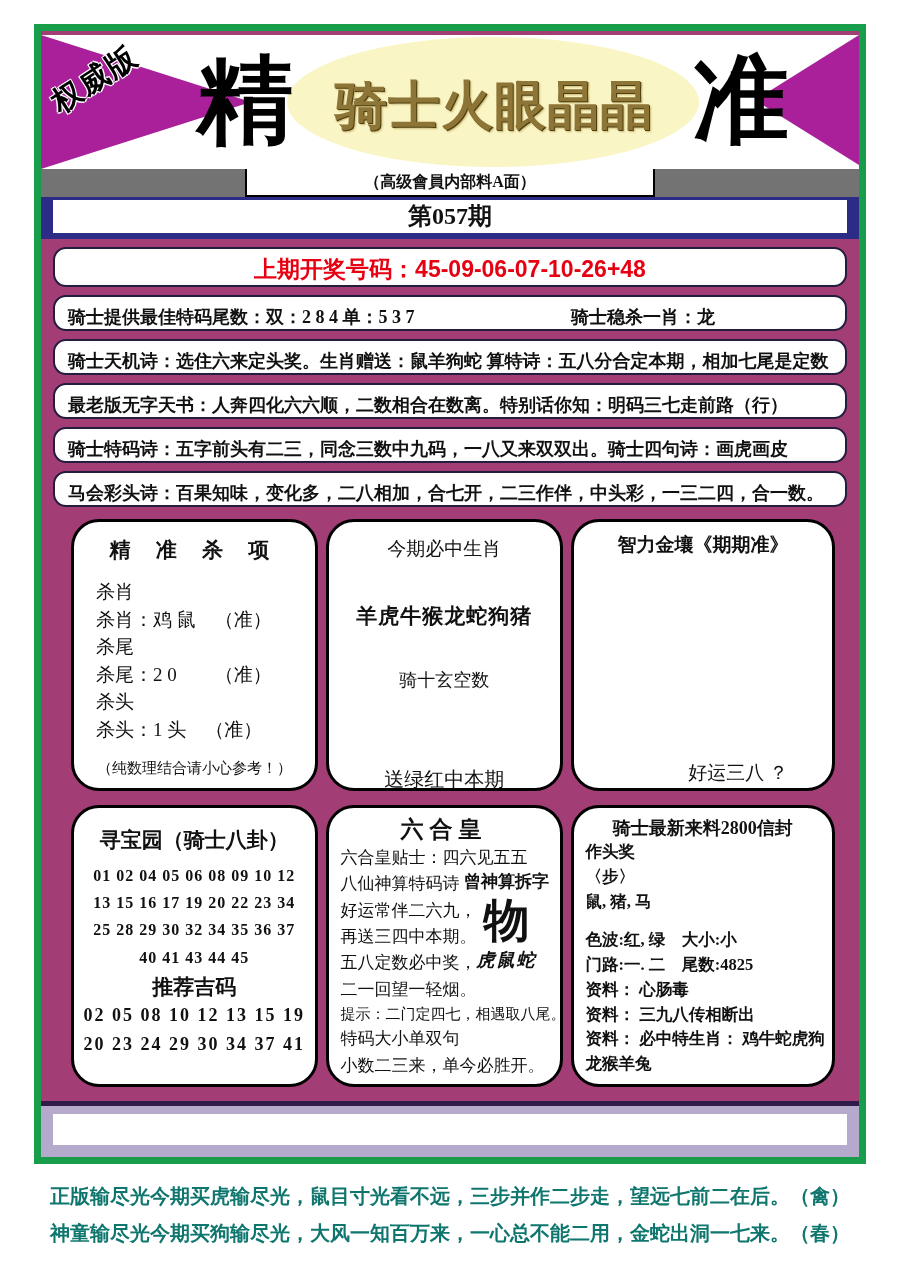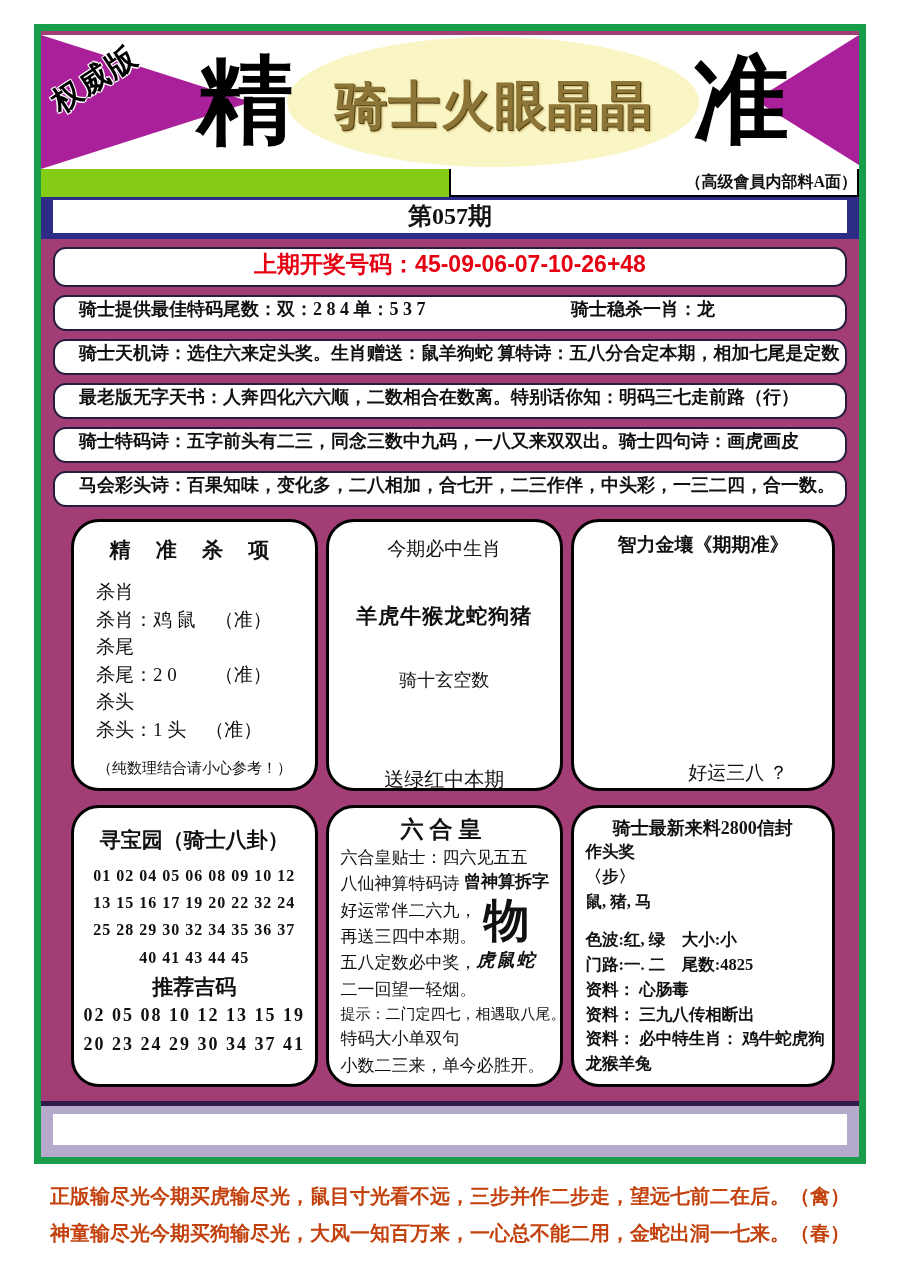--- a/index.html
+++ b/index.html
@@ -24,33 +24,33 @@
   .ellipse { position:absolute; left:246px; top:2px; width:412px; height:130px;
              background:#faf5c5; border-radius:50%; }
   .t-big { position:absolute; font-size:96px; line-height:1; font-weight:900; color:#000; top:18px; }
   .t-left-ch  { left:156px; }
   .t-right-ch { left:652px; }
   .t-center { position:absolute; left:252px; top:36px; width:402px; text-align:center;
               font-size:52px; font-weight:900; color:#8d7437; letter-spacing:1px;
               text-shadow:1px 1px 0 #50400f, 2px 2px 2px #c9b877; }
 
   
-  .navy-a { height:28px; background:#84cc16; flex:0 0 auto; text-align:right; }
+  .navy-a { height:28px; background:#737373; flex:0 0 auto; text-align:center; }
   .member-box { display:inline-block; width:410px; height:28px; background:#fff;
                 border:2px solid #000; border-top:none; font-size:16px; font-weight:bold;
                 line-height:26px; }
   .navy-b { height:42px; background:#2c2b86; padding:3px 12px 6px; flex:0 0 auto; }
   .issue-box { height:33px; background:#fff; text-align:center; font-size:24px;
                font-weight:bold; line-height:33px; }
 
   
   .rows { padding:0 12px; flex:0 0 auto; }
   .row { background:#fff; border:2px solid #241d3e; border-radius:13px; height:36px;
-         margin-top:8px; padding:0 24px; font-size:18px; font-weight:600;
-         display:flex; align-items:flex-start; white-space:nowrap; }
+         margin-top:8px; padding:0 13px; font-size:18px; font-weight:600;
+         display:flex; align-items:flex-end; white-space:nowrap; }
   .row.red-row { height:40px; margin-top:8px; justify-content:center; }
   .red-text { color:#e60012; font-size:23px; font-weight:bold;
               font-family:"Liberation Sans", sans-serif; }
   .row.split { justify-content:space-between; padding-right:130px; }
 
   
   .grid { display:flex; gap:8px; padding:0 24px 0 30px; flex:0 0 auto; }
   .grid.mid { margin-top:12px; height:272px; }
   .grid.low { margin-top:14px; height:282px; }
   .wbox { background:#fff; border:3px solid #000; border-radius:28px; overflow:hidden; }
@@ -102,21 +102,21 @@
   .mline { font-size:16.5px; font-weight:600; line-height:1.5; white-space:nowrap; }
   .mline.gap { margin-top:14px; }
 
   
   .lavender { margin-top:auto; flex:0 0 auto; height:56px; background:#b5aacb;
               border-top:5px solid #311b4a; }
   .blank-box { height:31px; margin:8px 12px 0; background:#fff; }
 
   
   .footer { position:absolute; left:0; top:1178px; width:900px; text-align:center;
-            font-size:20px; font-weight:600; line-height:1.85; color:#c2410c; }
+            font-size:20px; font-weight:600; line-height:1.85; color:#0f766e; }
 </style>
 </head>
 <body>
 
 <div class="page">
   <div class="sheet">
 
     <div class="header">
       <div class="tri-left"></div>
       <div class="tri-right"></div>
@@ -180,21 +180,21 @@
         <div class="smart-title">智力金壤《期期准》</div>
         <div class="smart-foot">好运三八 ？</div>
       </div>
     </div>
 
     <div class="grid low">
       <div class="wbox col-a treasure">
         <div class="tre-title">寻宝园（骑士八卦）</div>
         <div class="tre-nums">
           <div class="num-row">01 02 04 05 06 08 09 10 12</div>
-          <div class="num-row">13 15 16 17 19 20 22 32 24</div>
+          <div class="num-row">13 15 16 17 19 20 22 23 34</div>
           <div class="num-row">25 28 29 30 32 34 35 36 37</div>
           <div class="num-row">40 41 43 44 45</div>
         </div>
         <div class="tre-sub">推荐吉码</div>
         <div class="lucky-row">02 05 08 10 12 13 15 19</div>
         <div class="lucky-row">20 23 24 29 30 34 37 41</div>
       </div>
 
       <div class="wbox col-b lhh">
         <div class="lhh-title">六合皇</div>

